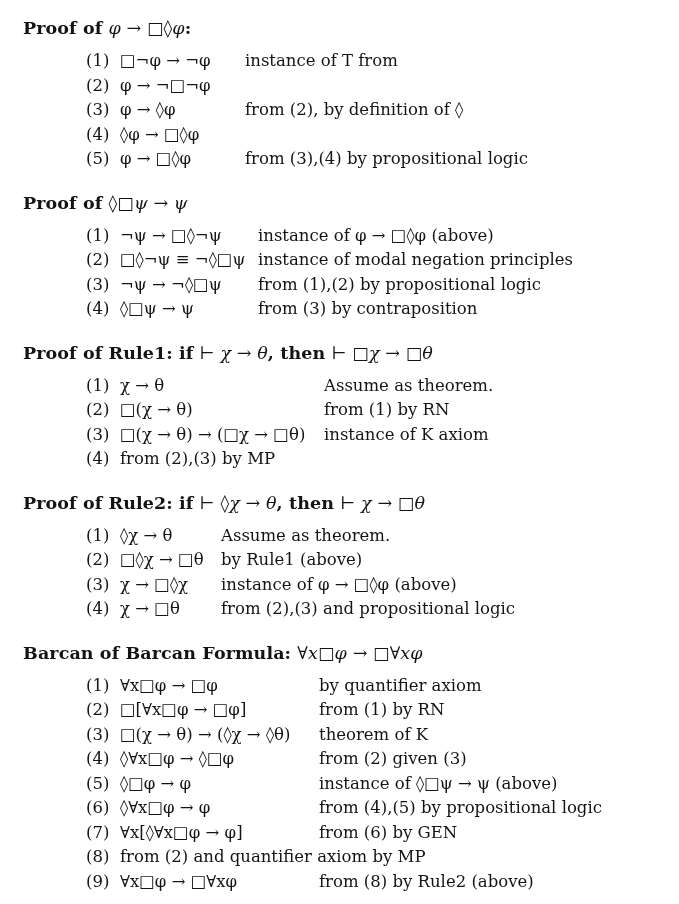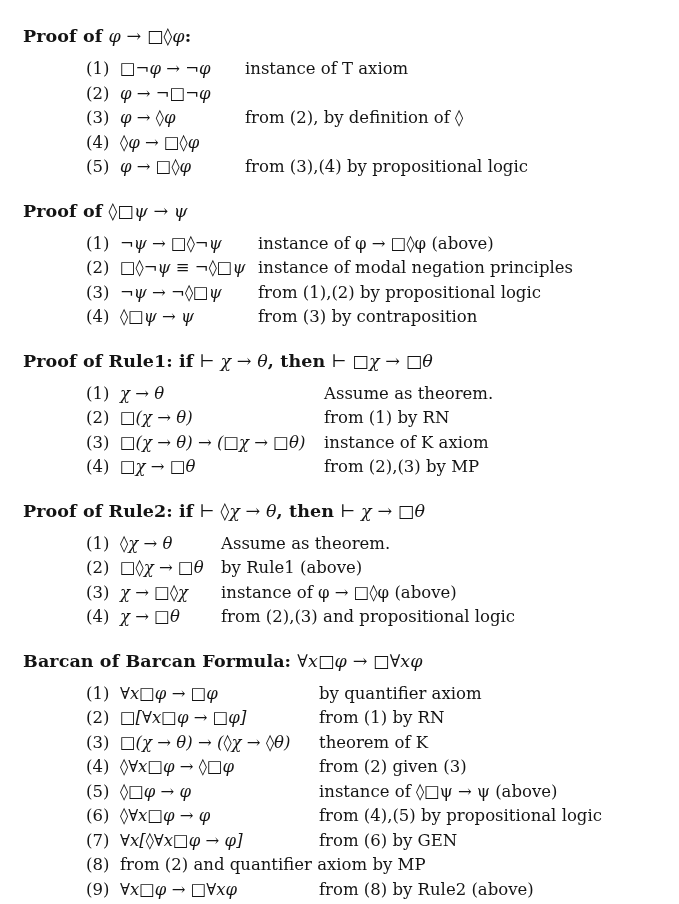--- a/index.html
+++ b/index.html
@@ -12,21 +12,21 @@
     width: 679px;
     height: 904px;
     overflow: hidden;
     font-family: "DejaVu Serif", "Liberation Serif", "DejaVu Sans", serif;
   }
   main.doc {
     box-sizing: border-box;
     padding: 12px 6px 0 23px;
   }
   .proof-section {
-    margin: 12px 0 19px 0;
+    margin: 4px 0 19px 0;
   }
   .heading {
     font-size: 17.5px;
     line-height: 25px;
     margin: 0 0 8px 0;
     font-weight: bold;
     letter-spacing: 0.1px;
     white-space: nowrap;
   }
   .seg-bold { font-weight: bold; font-style: normal; }
@@ -40,40 +40,39 @@
     font-size: 16.5px;
     line-height: 24.5px;
     white-space: nowrap;
   }
   .num {
     flex: 0 0 34px;
     font-style: normal;
   }
   .formula {
     flex: 0 0 var(--fw, 130px);
-    font-style: italic;
     padding-right: 6px;
     box-sizing: border-box;
   }
   .just {
     flex: 1 1 auto;
     font-style: normal;
   }
 </style>
 </head>
 <body>
 
 <main class="doc">
   <section class="proof-section">
     <h2 class="heading"><span class="seg-bold">Proof of </span><span class="seg-math">φ → □◊φ</span><span class="seg-bold">:</span></h2>
     <div class="rows" style="--fw: 125px;">
   <div class="row">
     <span class="num">(1)</span>
     <span class="formula">□¬φ → ¬φ</span>
-    <span class="just">instance of T axiom</span>
+    <span class="just">instance of T from</span>
   </div>
 
   <div class="row">
     <span class="num">(2)</span>
     <span class="formula">φ → ¬□¬φ</span>
   </div>
 
   <div class="row">
     <span class="num">(3)</span>
     <span class="formula">φ → ◊φ</span>
@@ -138,21 +137,20 @@
   </div>
 
   <div class="row">
     <span class="num">(3)</span>
     <span class="formula">□(χ → θ) → (□χ → □θ)</span>
     <span class="just">instance of K axiom</span>
   </div>
 
   <div class="row">
     <span class="num">(4)</span>
-    <span class="formula">□χ → □θ</span>
     <span class="just">from (2),(3) by MP</span>
   </div>
 </div>
   </section>
 
   <section class="proof-section">
     <h2 class="heading"><span class="seg-bold">Proof of Rule2: if </span><span class="seg-math">⊢ ◊χ → θ</span><span class="seg-bold">, then </span><span class="seg-math">⊢ χ → □θ</span></h2>
     <div class="rows" style="--fw: 101px;">
   <div class="row">
     <span class="num">(1)</span>

